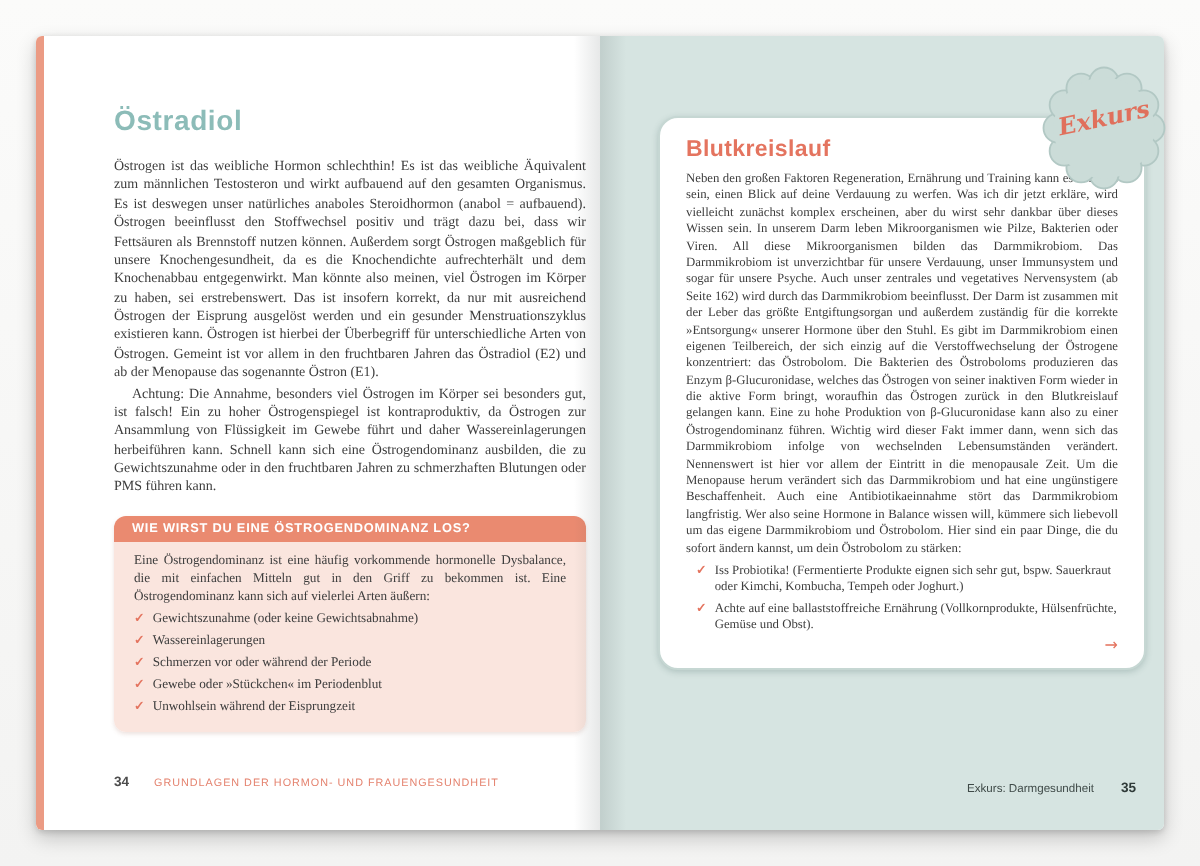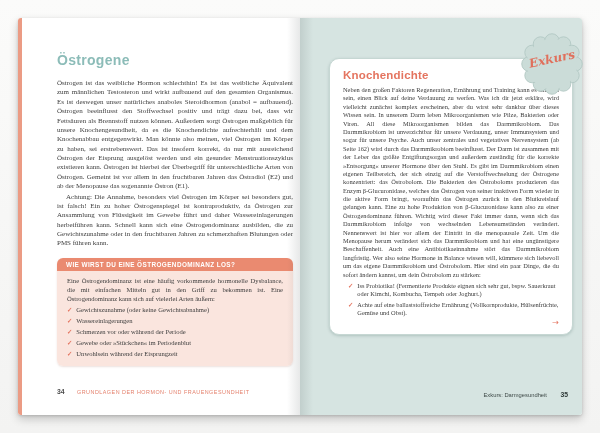--- a/index.html
+++ b/index.html
@@ -54,21 +54,21 @@
 </style>
 </head>
 <body>
 
 <div class="stage">
   <div class="spread">
 
     <div class="page page-left">
       <div class="edge-strip"></div>
       <div class="left-content">
-        <h1 class="h-left">Östrogene</h1>
+        <h1 class="h-left">Östradiol</h1>
         <p class="body">Östrogen ist das weibliche Hormon schlechthin! Es ist das weibliche Äquivalent zum männlichen Testosteron und wirkt aufbauend auf den gesamten Organismus. Es ist deswegen unser natürliches anaboles Steroidhormon (anabol = aufbauend). Östrogen beeinflusst den Stoffwechsel positiv und trägt dazu bei, dass wir Fettsäuren als Brennstoff nutzen können. Außerdem sorgt Östrogen maßgeblich für unsere Knochengesundheit, da es die Knochendichte aufrechterhält und dem Knochenabbau entgegenwirkt. Man könnte also meinen, viel Östrogen im Körper zu haben, sei erstrebenswert. Das ist insofern korrekt, da nur mit ausreichend Östrogen der Eisprung ausgelöst werden und ein gesunder Menstruationszyklus existieren kann. Östrogen ist hierbei der Überbegriff für unterschiedliche Arten von Östrogen. Gemeint ist vor allem in den fruchtbaren Jahren das Östradiol (E2) und ab der Menopause das sogenannte Östron (E1).</p>
         <p class="body p2">Achtung: Die Annahme, besonders viel Östrogen im Körper sei besonders gut, ist falsch! Ein zu hoher Östrogenspiegel ist kontraproduktiv, da Östrogen zur Ansammlung von Flüssigkeit im Gewebe führt und daher Wassereinlagerungen herbeiführen kann. Schnell kann sich eine Östrogendominanz ausbilden, die zu Gewichtszunahme oder in den fruchtbaren Jahren zu schmerzhaften Blutungen oder PMS führen kann.</p>
 
         <div class="infobox">
           <div class="infobox-header">WIE WIRST DU EINE ÖSTROGENDOMINANZ LOS?</div>
           <div class="infobox-body">
             <p class="box-intro">Eine Östrogendominanz ist eine häufig vorkommende hormonelle Dysbalance, die mit einfachen Mitteln gut in den Griff zu bekommen ist. Eine Östrogendominanz kann sich auf vielerlei Arten äußern:</p>
             <div class="box-item">
               <span class="check">✓</span>
               <span>Gewichtszunahme (oder keine Gewichtsabnahme)</span>
@@ -93,21 +93,21 @@
         </div>
       </div>
       <div class="footer-left">
         <span class="pagenum">34</span>
         <span class="section">GRUNDLAGEN DER HORMON- UND FRAUENGESUNDHEIT</span>
       </div>
     </div>
 
     <div class="page page-right">
       <div class="card">
-        <h2 class="h-right">Knochendichte</h2>
+        <h2 class="h-right">Blutkreislauf</h2>
         <p class="rbody">Neben den großen Faktoren Regeneration, Ernährung und Training kann es sinnvoll sein, einen Blick auf deine Verdauung zu werfen. Was ich dir jetzt erkläre, wird vielleicht zunächst komplex erscheinen, aber du wirst sehr dankbar über dieses Wissen sein. In unserem Darm leben Mikroorganismen wie Pilze, Bakterien oder Viren. All diese Mikroorganismen bilden das Darmmikrobiom. Das Darmmikrobiom ist unverzichtbar für unsere Verdauung, unser Immunsystem und sogar für unsere Psyche. Auch unser zentrales und vegetatives Nervensystem (ab Seite 162) wird durch das Darmmikrobiom beeinflusst. Der Darm ist zusammen mit der Leber das größte Entgiftungsorgan und außerdem zuständig für die korrekte »Entsorgung« unserer Hormone über den Stuhl. Es gibt im Darmmikrobiom einen eigenen Teilbereich, der sich einzig auf die Verstoffwechselung der Östrogene konzentriert: das Östrobolom. Die Bakterien des Östroboloms produzieren das Enzym β-Glucuronidase, welches das Östrogen von seiner inaktiven Form wieder in die aktive Form bringt, woraufhin das Östrogen zurück in den Blutkreislauf gelangen kann. Eine zu hohe Produktion von β-Glucuronidase kann also zu einer Östrogendominanz führen. Wichtig wird dieser Fakt immer dann, wenn sich das Darmmikrobiom infolge von wechselnden Lebensumständen verändert. Nennenswert ist hier vor allem der Eintritt in die menopausale Zeit. Um die Menopause herum verändert sich das Darmmikrobiom und hat eine ungünstigere Beschaffenheit. Auch eine Antibiotikaeinnahme stört das Darmmikrobiom langfristig. Wer also seine Hormone in Balance wissen will, kümmere sich liebevoll um das eigene Darmmikrobiom und Östrobolom. Hier sind ein paar Dinge, die du sofort ändern kannst, um dein Östrobolom zu stärken:</p>
         <div class="box-item r-item">
           <span class="check">✓</span>
           <span>Iss Probiotika! (Fermentierte Produkte eignen sich sehr gut, bspw. Sauerkraut oder Kimchi, Kombucha, Tempeh oder Joghurt.)</span>
         </div>
         <div class="box-item r-item">
           <span class="check">✓</span>
           <span>Achte auf eine ballaststoffreiche Ernährung (Vollkornprodukte, Hülsenfrüchte, Gemüse und Obst).</span>
         </div>
         <div class="arrow">→</div>

